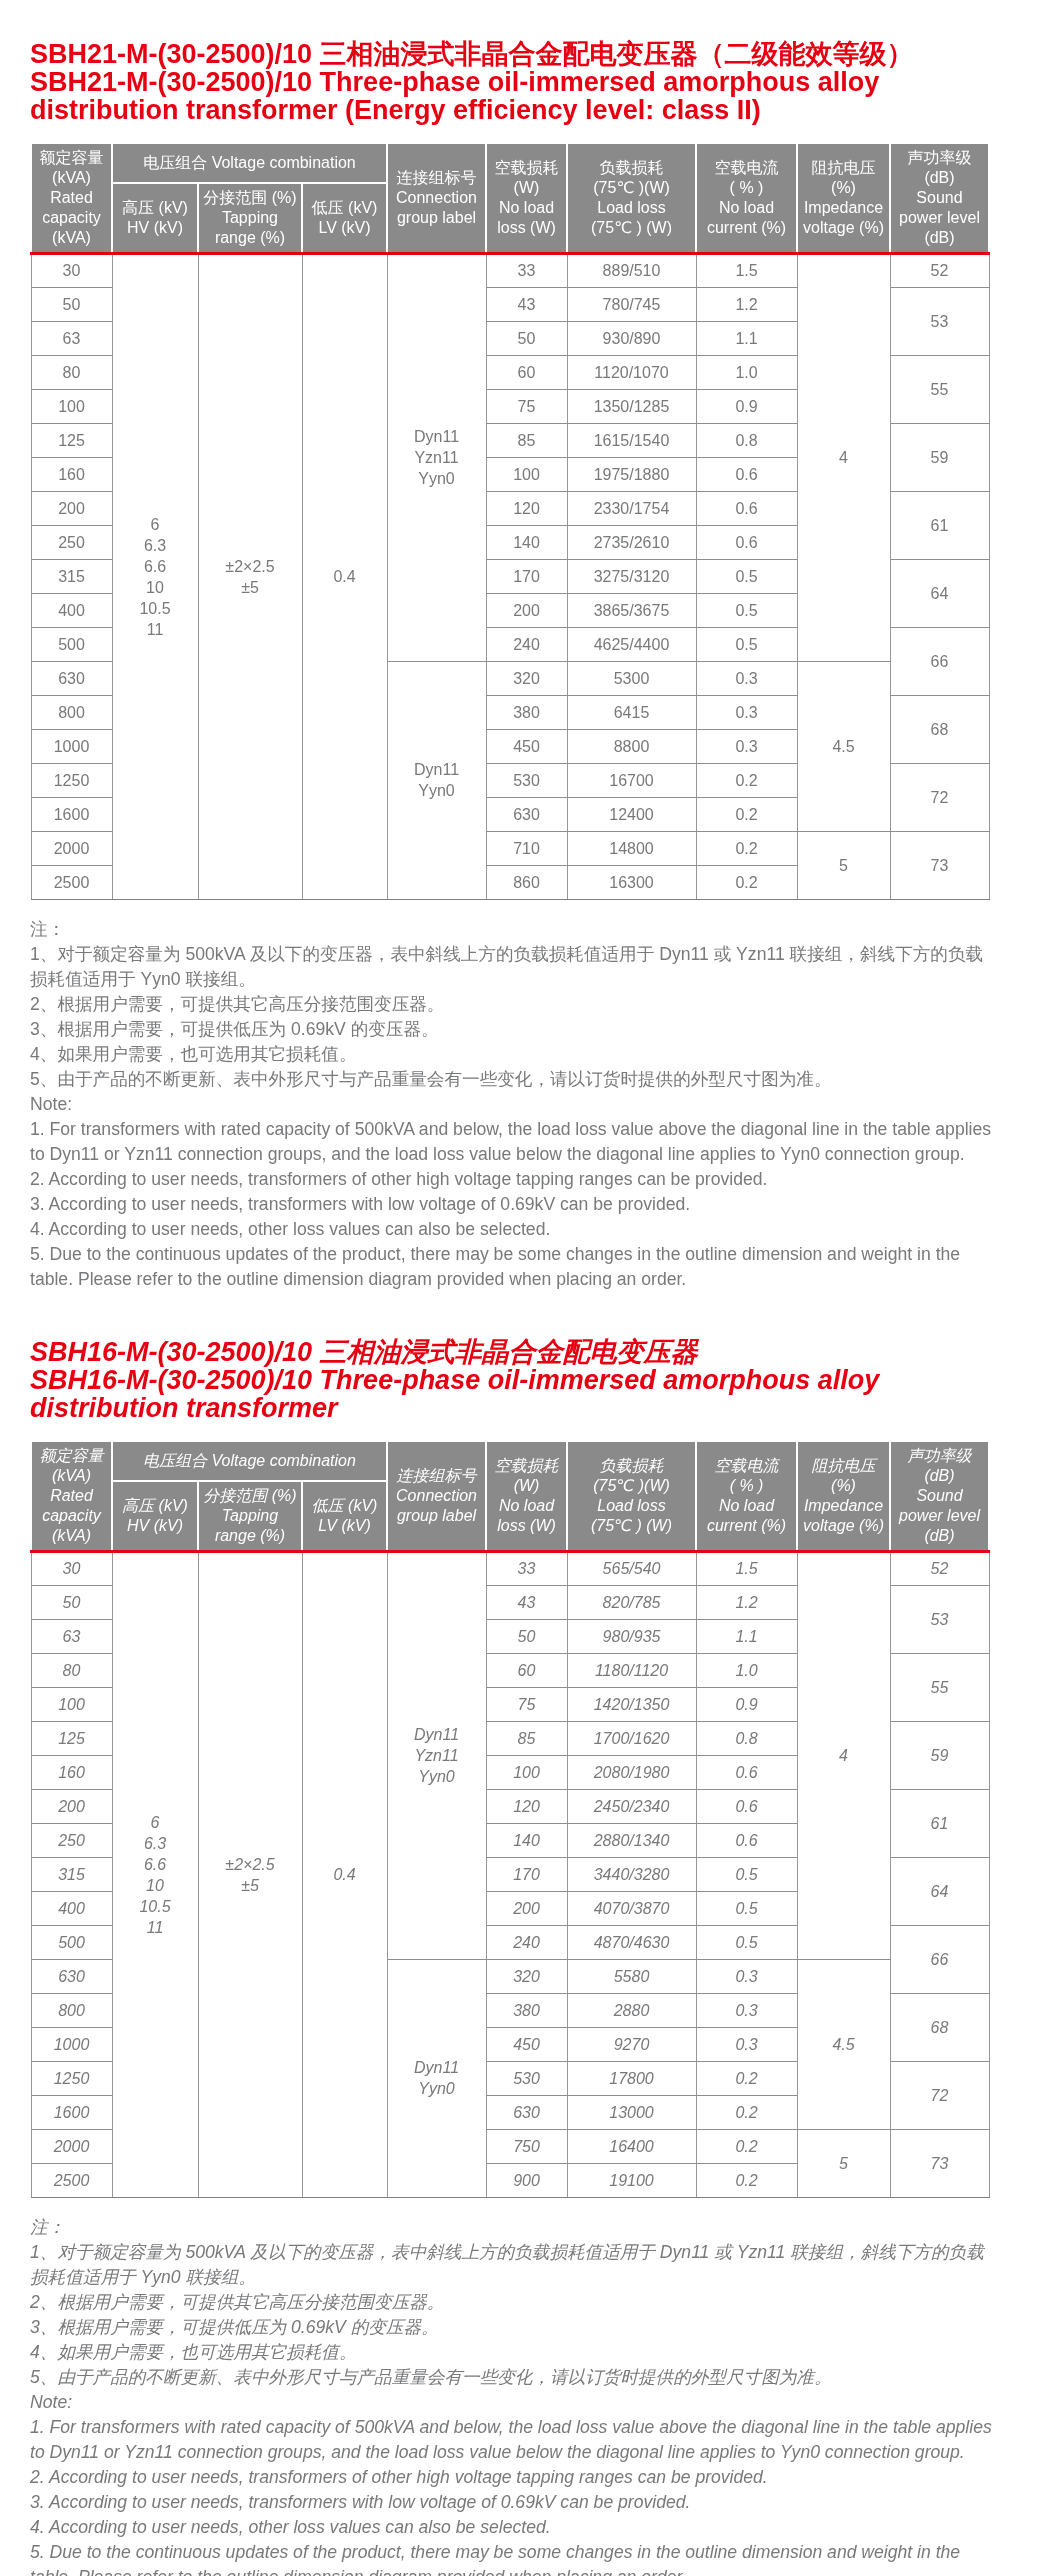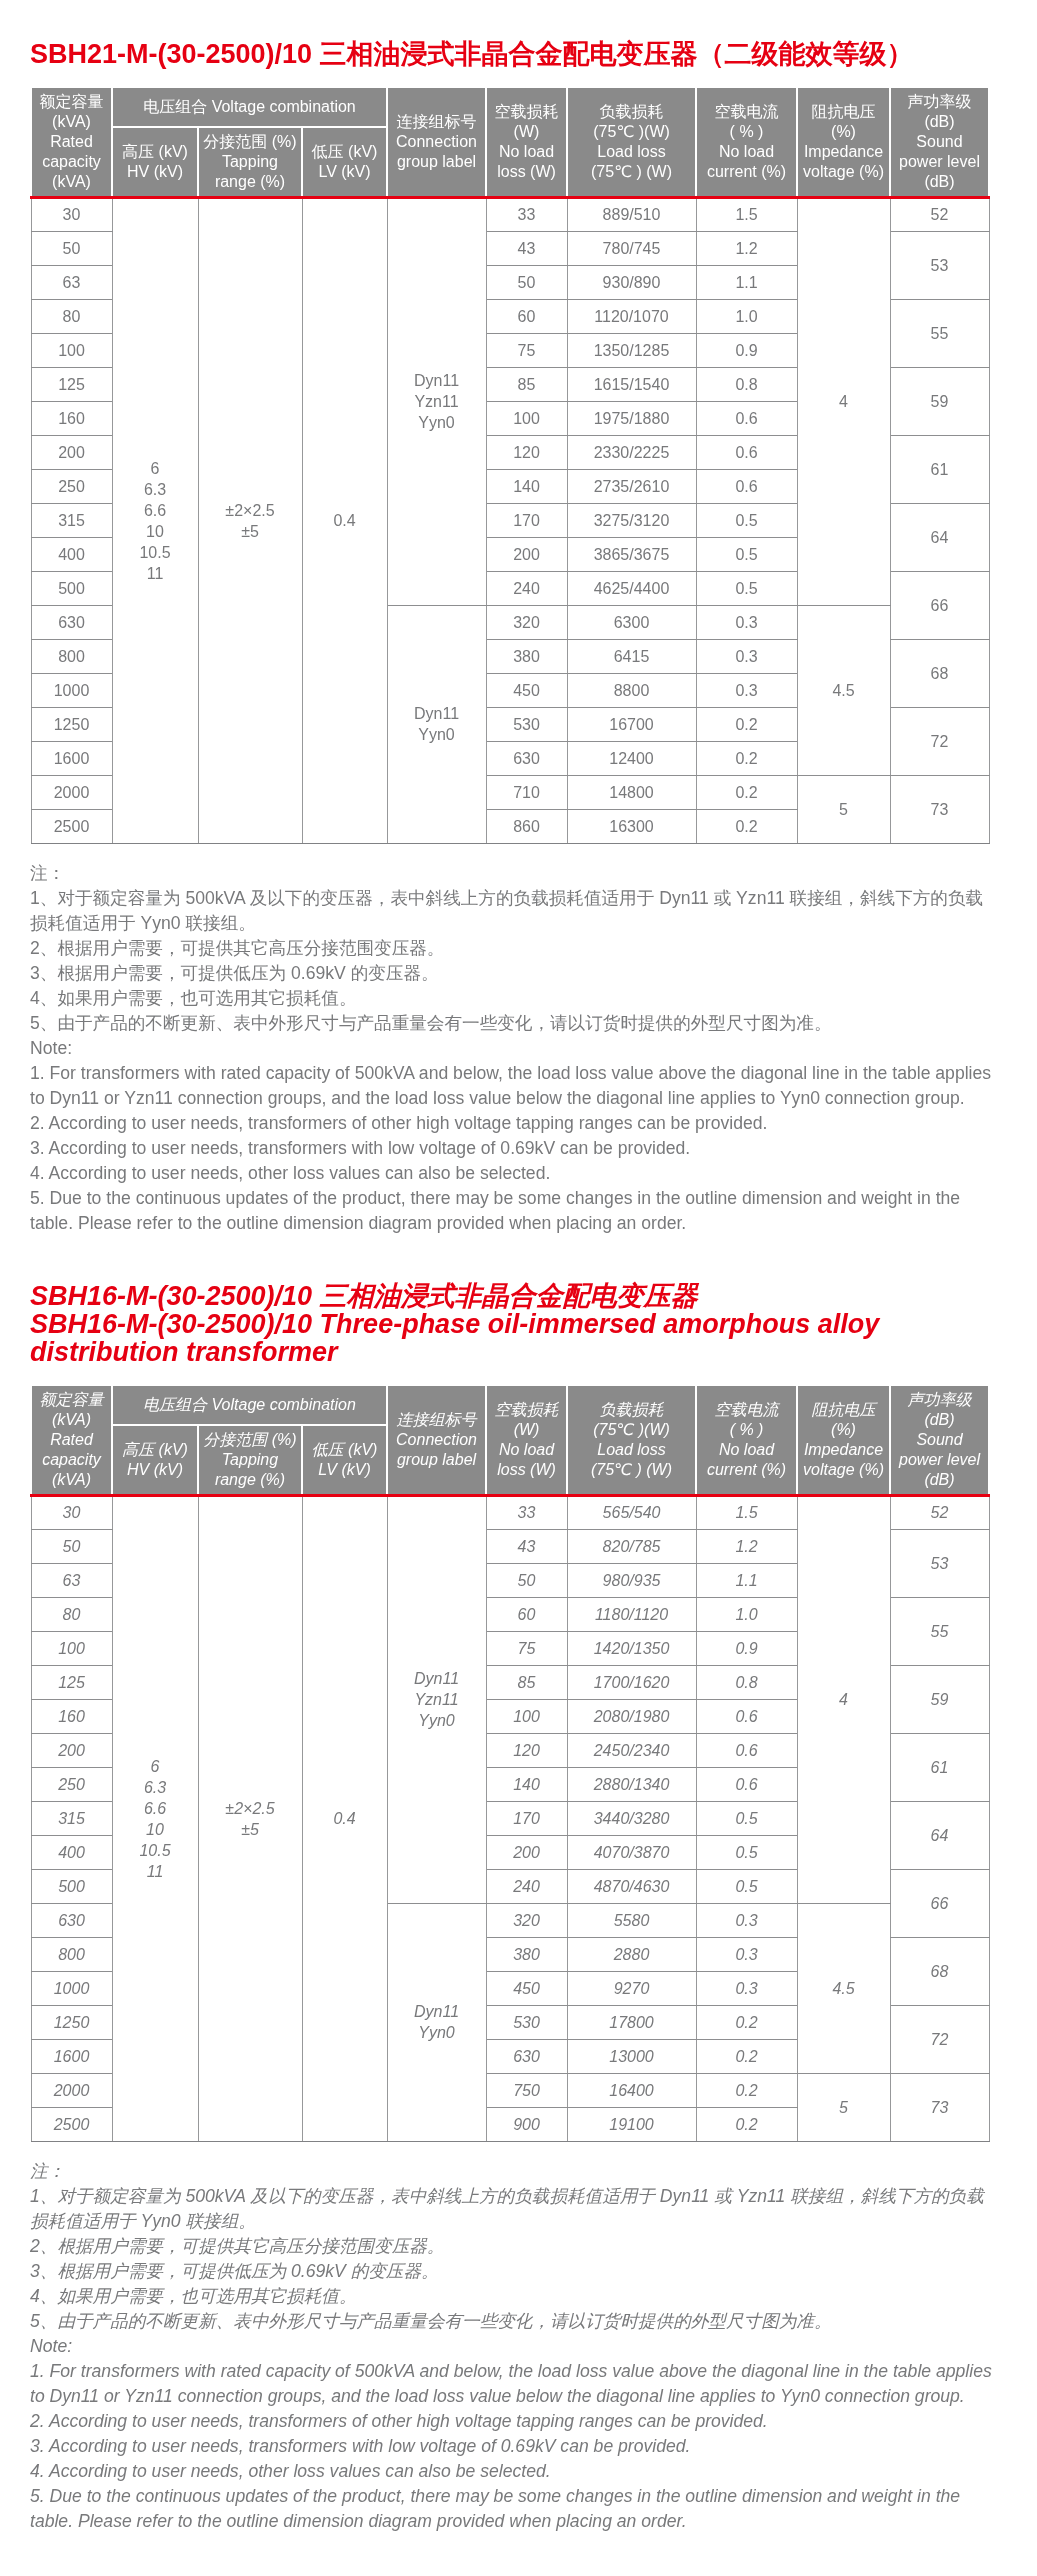--- a/index.html
+++ b/index.html
@@ -64,20 +64,21 @@
   .notes p{margin:0;}
 </style>
 </head>
 <body>
 
 <div class="page">
 
   <div class="section">
     <div class="sec-title">
       <div class="t-zh">SBH21-M-(30-2500)/10 三相油浸式非晶合金配电变压器（二级能效等级）</div>
+      <div class="t-en">SBH21-M-(30-2500)/10 Three-phase oil-immersed amorphous alloy distribution transformer (Energy efficiency level: class II)</div>
     </div>
 
     <table class="spec">
       <colgroup>
         <col style="width:81px">
           <col style="width:86px">
           <col style="width:104px">
           <col style="width:85px">
         <col style="width:99px">
           <col style="width:81px">
@@ -151,21 +152,21 @@
           </tr>
           <tr>
             <td>160</td>
             <td>100</td>
             <td>1975/1880</td>
             <td>0.6</td>
           </tr>
           <tr>
             <td>200</td>
             <td>120</td>
-            <td>2330/2225</td>
+            <td>2330/1754</td>
             <td>0.6</td>
             <td rowspan="2">61</td>
           </tr>
           <tr>
             <td>250</td>
             <td>140</td>
             <td>2735/2610</td>
             <td>0.6</td>
           </tr>
           <tr>
@@ -185,21 +186,21 @@
             <td>500</td>
             <td>240</td>
             <td>4625/4400</td>
             <td>0.5</td>
             <td rowspan="2">66</td>
           </tr>
           <tr>
             <td>630</td>
             <td rowspan="7" class="endrow">Dyn11<br>Yyn0</td>
             <td>320</td>
-            <td>6300</td>
+            <td>5300</td>
             <td>0.3</td>
             <td rowspan="5">4.5</td>
           </tr>
           <tr>
             <td>800</td>
             <td>380</td>
             <td>6415</td>
             <td>0.3</td>
             <td rowspan="2">68</td>
           </tr>

